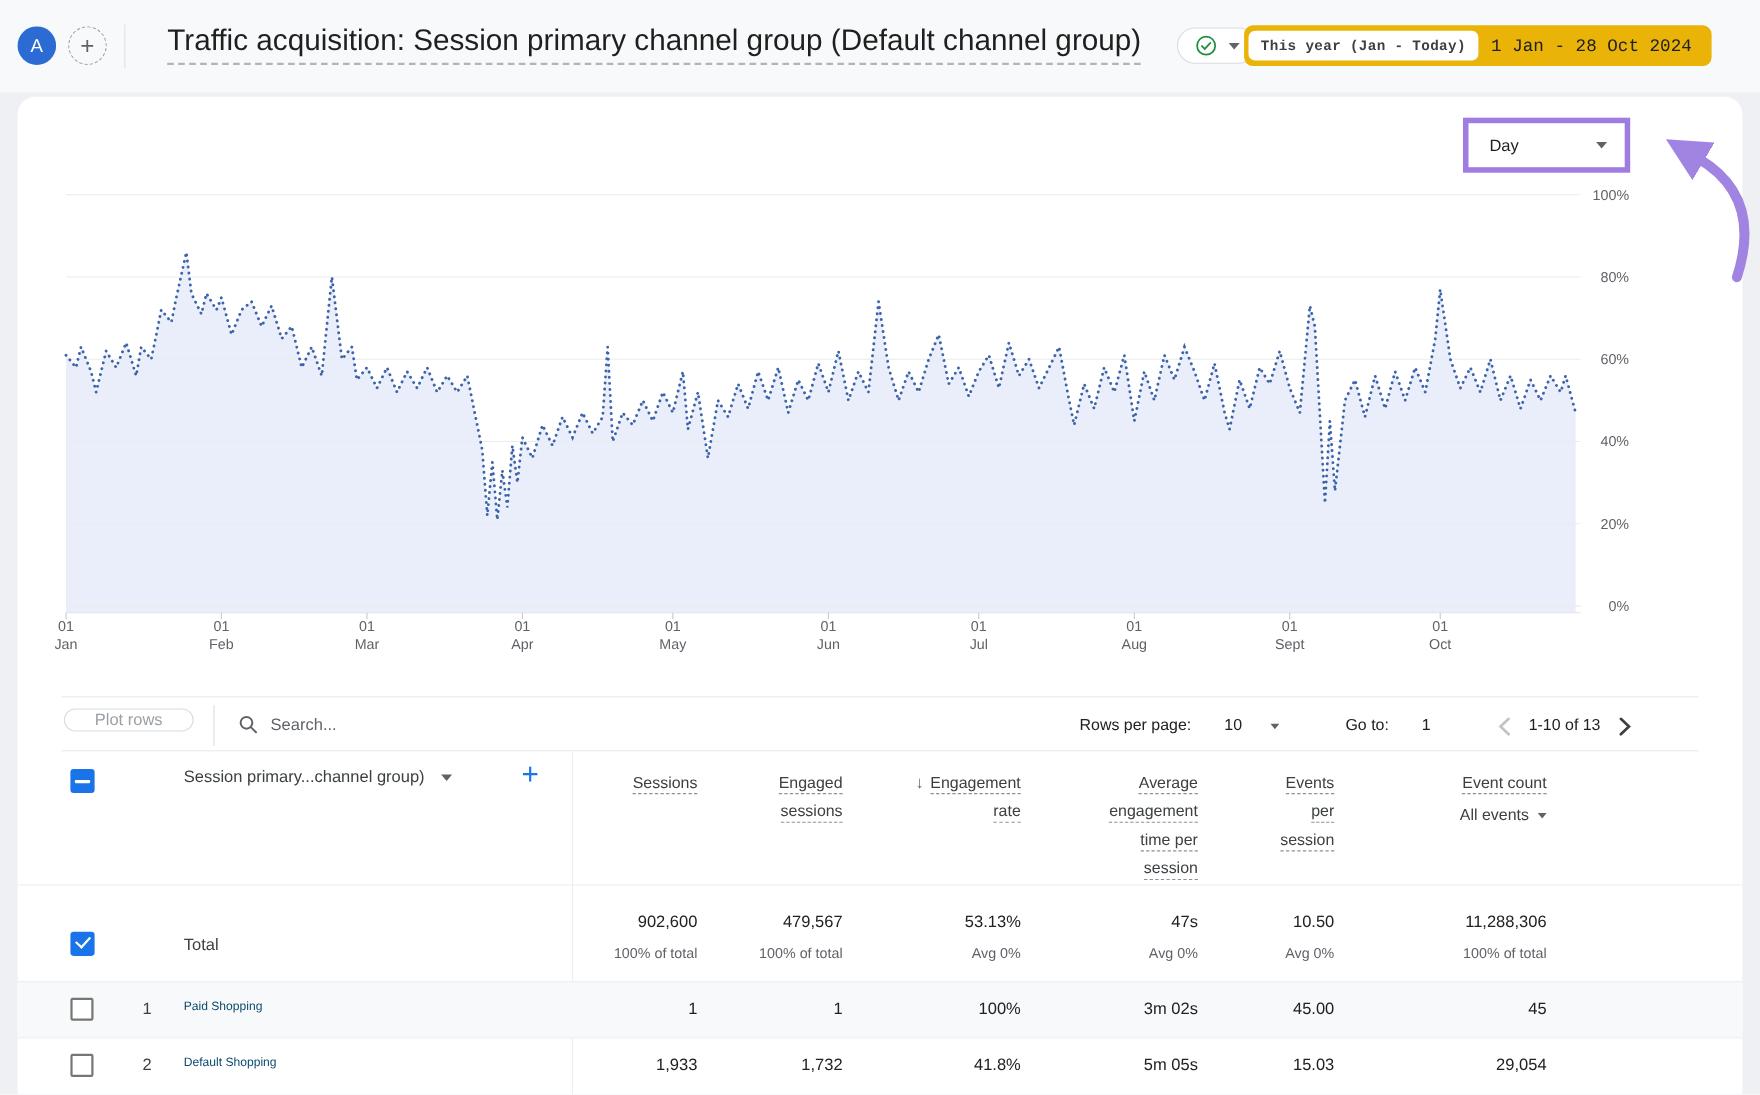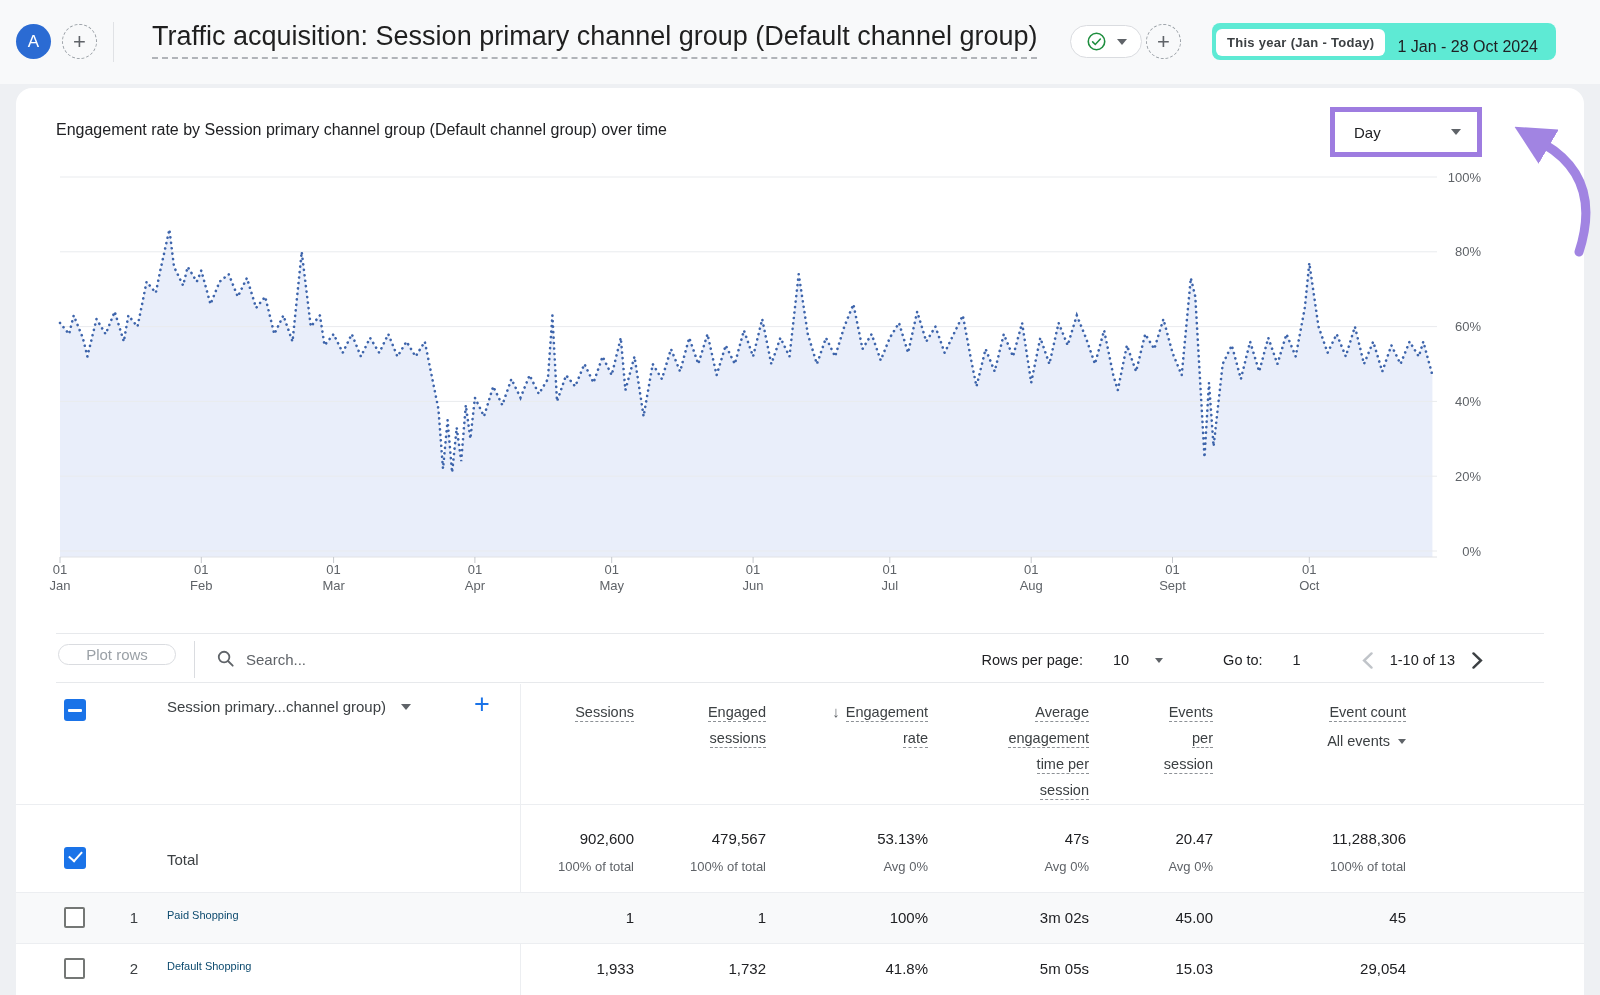--- a/index.html
+++ b/index.html
@@ -22,22 +22,22 @@
   .add-2 { left:1146px; top:24px; }
   .bar-vdiv { position:absolute; left:113px; top:22px; width:1px; height:40px; background:#e0e2e5; }
   .report-title { position:absolute; left:152px; top:21px; font-size:27px; color:#1f1f1f;
             padding-bottom:5px; border-bottom:2px dashed #b1b4b9; white-space:nowrap; cursor:text; }
   .approve-pill { position:absolute; left:1070px; top:25px; width:72px; height:33px; border-radius:17px;
             border:1px solid #dadce0; background:#fff; display:flex; align-items:center;
             justify-content:center; gap:10px; cursor:pointer; }
   .caret { width:0; height:0; border-left:5px solid transparent; border-right:5px solid transparent;
             border-top:6px solid #5f6368; display:inline-block; }
   .caret-sm { border-left-width:4px; border-right-width:4px; border-top-width:5px; margin-left:8px; }
-  .date-picker { position:absolute; right:44px; top:23px; height:37px; background:#5eead4;
-            border-radius:8px; display:flex; align-items:flex-end; padding:4px; cursor:pointer; }
+  .date-picker { position:absolute; right:44px; top:23px; height:37px; background:#eab308;
+            border-radius:8px; display:flex; align-items:center; padding:4px; cursor:pointer;font-family:Liberation Mono, monospace; }
   .date-chip { background:#fff; border-radius:6px; padding:6px 11px; font-size:13px; font-weight:600;
             color:#3c4043; letter-spacing:.3px; white-space:nowrap; }
   .date-range { padding:0 14px 0 12px; font-size:16px; font-weight:500; color:#202124; white-space:nowrap; }
   
   .card { position:absolute; left:16px; top:88px; width:1568px; height:907px; background:#fff;
             border-radius:16px 16px 0 0; }
   .chart-title { position:absolute; left:40px; top:33px; font-size:16px; color:#202124; }
   .gran-frame { position:absolute; left:1314px; top:19px; width:152px; height:50px;
             border:5px solid #9e7ce0; background:#fff; }
   .gran-select { width:100%; height:100%; display:flex; align-items:center; justify-content:space-between;
@@ -113,21 +113,20 @@
     <span class="caret"></span>
   </div>
   <div class="add-circle add-2">+</div>
   <div class="date-picker">
     <span class="date-chip">This year (Jan - Today)</span>
     <span class="date-range">1 Jan - 28 Oct 2024</span>
   </div>
 </div>
 
 <div class="card">
-  <div class="chart-title">Engagement rate by Session primary channel group (Default channel group) over time</div>
 
   <div class="gran-frame">
     <div class="gran-select">
       <span>Day</span>
       <span class="caret"></span>
     </div>
   </div>
 
   <svg id="chart-svg" width="1568" height="452">
       <path d="M44.0 172.9 L53.1 184.1 L57.7 165.4 L66.8 187.8 L71.4 206.5 L80.5 169.1 L89.6 184.1 L98.7 161.6 L107.8 191.6 L112.4 165.4 L121.5 176.6 L126.1 154.2 L130.6 131.7 L139.8 142.9 L144.3 120.5 L153.4 79.4 L158.0 116.8 L167.1 135.5 L171.7 116.8 L180.8 131.7 L185.3 120.5 L194.5 154.2 L203.6 131.7 L212.7 124.2 L221.8 146.7 L230.9 128.0 L240.1 157.9 L249.2 146.7 L258.3 184.1 L267.4 165.4 L276.5 191.6 L285.7 101.8 L294.8 176.6 L303.9 165.4 L308.5 195.3 L317.6 184.1 L326.7 202.8 L335.8 184.1 L344.9 206.5 L354.1 187.8 L363.2 202.8 L372.3 184.1 L381.4 206.5 L390.5 191.6 L399.6 206.5 L408.8 191.6 L413.3 214.0 L422.4 258.9 L427.0 318.7 L431.6 270.1 L436.1 322.5 L440.7 277.6 L445.2 311.2 L449.8 255.1 L454.4 288.8 L458.9 247.7 L468.0 266.4 L477.2 236.4 L486.3 255.1 L495.4 229.0 L504.5 247.7 L513.6 225.2 L522.8 243.9 L531.9 229.0 L536.4 165.4 L541.0 251.4 L550.1 225.2 L559.2 236.4 L568.4 214.0 L577.5 232.7 L586.6 206.5 L595.7 225.2 L604.8 187.8 L609.4 240.2 L618.5 206.5 L627.6 266.4 L636.7 214.0 L645.9 229.0 L655.0 199.0 L664.1 221.5 L673.2 187.8 L682.3 214.0 L691.5 184.1 L700.6 225.2 L709.7 195.3 L718.8 214.0 L727.9 180.3 L737.1 206.5 L746.2 169.1 L755.3 214.0 L764.4 187.8 L773.5 206.5 L782.7 124.2 L791.8 184.1 L800.9 214.0 L810.0 187.8 L819.1 206.5 L828.3 176.6 L837.4 154.2 L846.5 199.0 L855.6 184.1 L864.7 210.3 L873.8 187.8 L883.0 172.9 L892.1 202.8 L901.2 161.6 L910.3 191.6 L919.4 176.6 L928.6 202.8 L937.7 184.1 L946.8 165.4 L955.9 214.0 L960.5 236.4 L969.6 199.0 L978.7 221.5 L987.8 184.1 L997.0 206.5 L1006.1 172.9 L1015.2 232.7 L1024.3 187.8 L1033.4 214.0 L1042.6 172.9 L1051.7 195.3 L1060.8 165.4 L1069.9 187.8 L1079.0 214.0 L1088.1 180.3 L1097.3 225.2 L1101.8 240.2 L1110.9 195.3 L1120.1 221.5 L1129.2 184.1 L1138.3 199.0 L1147.4 169.1 L1156.5 202.8 L1165.7 225.2 L1174.8 128.0 L1179.3 146.7 L1188.5 307.5 L1193.0 232.7 L1197.6 296.3 L1206.7 214.0 L1215.8 195.3 L1224.9 229.0 L1234.1 191.6 L1243.2 221.5 L1252.3 187.8 L1261.4 214.0 L1270.5 184.1 L1279.7 206.5 L1288.8 157.9 L1293.3 113.0 L1302.5 176.6 L1311.6 202.8 L1320.7 184.1 L1329.8 206.5 L1338.9 176.6 L1348.0 214.0 L1357.2 191.6 L1366.3 221.5 L1375.4 195.3 L1384.5 214.0 L1393.6 191.6 L1402.8 206.5 L1407.3 191.6 L1416.4 225.2 L 1416.4 407 L 44.0 407 Z" fill="#e9eefa"></path>
@@ -258,21 +257,21 @@
         </div>
         <div class="tcell" style="right: 656px;">
           <div class="tmain">53.13%</div>
           <div class="tsub">Avg 0%</div>
         </div>
         <div class="tcell" style="right: 495px;">
           <div class="tmain">47s</div>
           <div class="tsub">Avg 0%</div>
         </div>
         <div class="tcell" style="right: 371px;">
-          <div class="tmain">20.47</div>
+          <div class="tmain">10.50</div>
           <div class="tsub">Avg 0%</div>
         </div>
         <div class="tcell" style="right: 178px;">
           <div class="tmain">11,288,306</div>
           <div class="tsub">100% of total</div>
         </div>
       </div>
   </div>
 
   <div id="data-rows">

